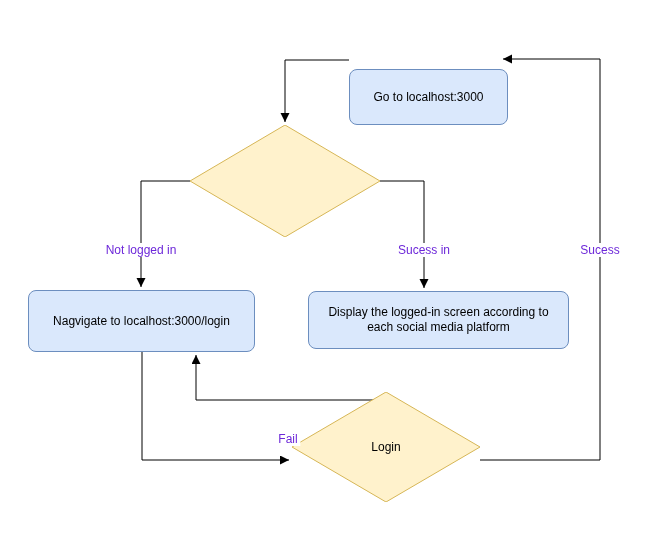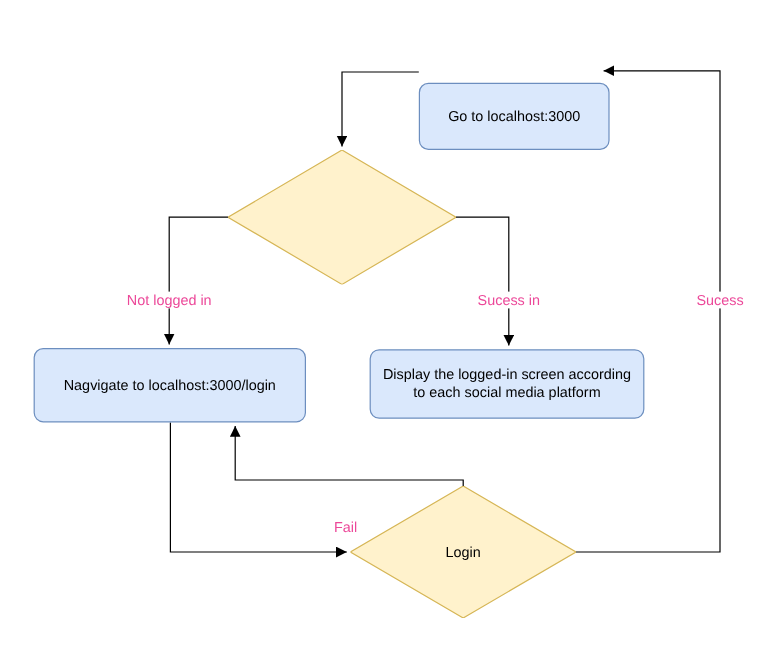--- a/index.html
+++ b/index.html
@@ -60,21 +60,21 @@
   .node .node-label {
     position: relative;
     z-index: 2;
   }
   .edge-label {
     position: absolute;
     transform: translate(-50%, -50%);
     background: #ffffff;
     padding: 0 3px;
     font-size: 12px;
-    color: #ec4899;
+    color: #6d28d9;
     white-space: nowrap;
     z-index: 3;
   }
 </style>
 </head>
 <body>
 
 <div class="canvas">
 
   <svg class="edges-layer" width="646" height="546" viewBox="0 0 646 546" xmlns="http://www.w3.org/2000/svg">
@@ -98,25 +98,25 @@
   <div class="node diamond" style="left:190px; top:125px; width:190px; height:112px;">
     <svg class="diamond-svg" viewBox="0 0 100 100" preserveAspectRatio="none">
       <polygon points="50,0 100,50 50,100 0,50"></polygon>
     </svg>
   </div>
 
   <div class="node rounded" style="left:28px; top:290px; width:227px; height:62px;">
     <span class="node-label">Nagvigate to localhost:3000/login</span>
   </div>
 
-  <div class="node rounded" style="left:308px; top:291px; width:229px; height:58px;">
+  <div class="node rounded" style="left:308px; top:291px; width:261px; height:58px;">
     <span class="node-label">Display the logged-in screen according to each social media platform</span>
   </div>
 
-  <div class="node diamond" style="left:292px; top:405px; width:188px; height:110px;">
+  <div class="node diamond" style="left:292px; top:392px; width:188px; height:110px;">
     <svg class="diamond-svg" viewBox="0 0 100 100" preserveAspectRatio="none">
       <polygon points="50,0 100,50 50,100 0,50"></polygon>
     </svg>
     <span class="node-label">Login</span>
   </div>
 
   <span class="edge-label" style="left:141px; top:250px;">Not logged in</span>
   <span class="edge-label" style="left:424px; top:250px;">Sucess in</span>
   <span class="edge-label" style="left:600px; top:250px;">Sucess</span>
   <span class="edge-label" style="left:288px; top:399px;margin-top:40px;">Fail</span>

